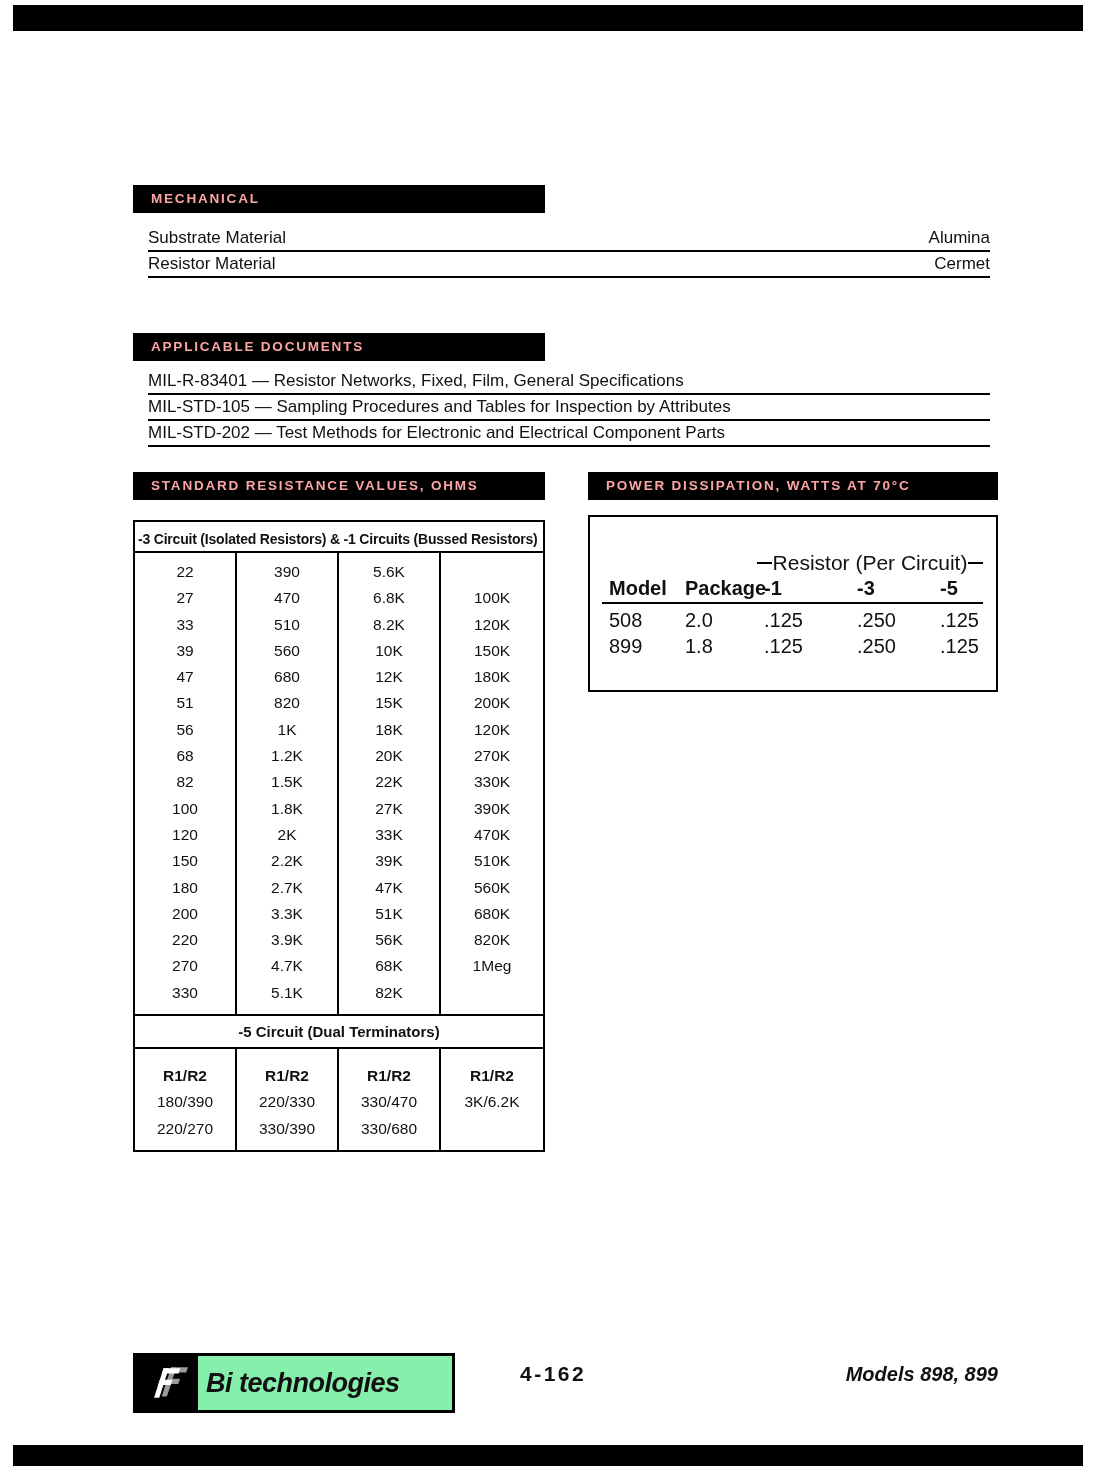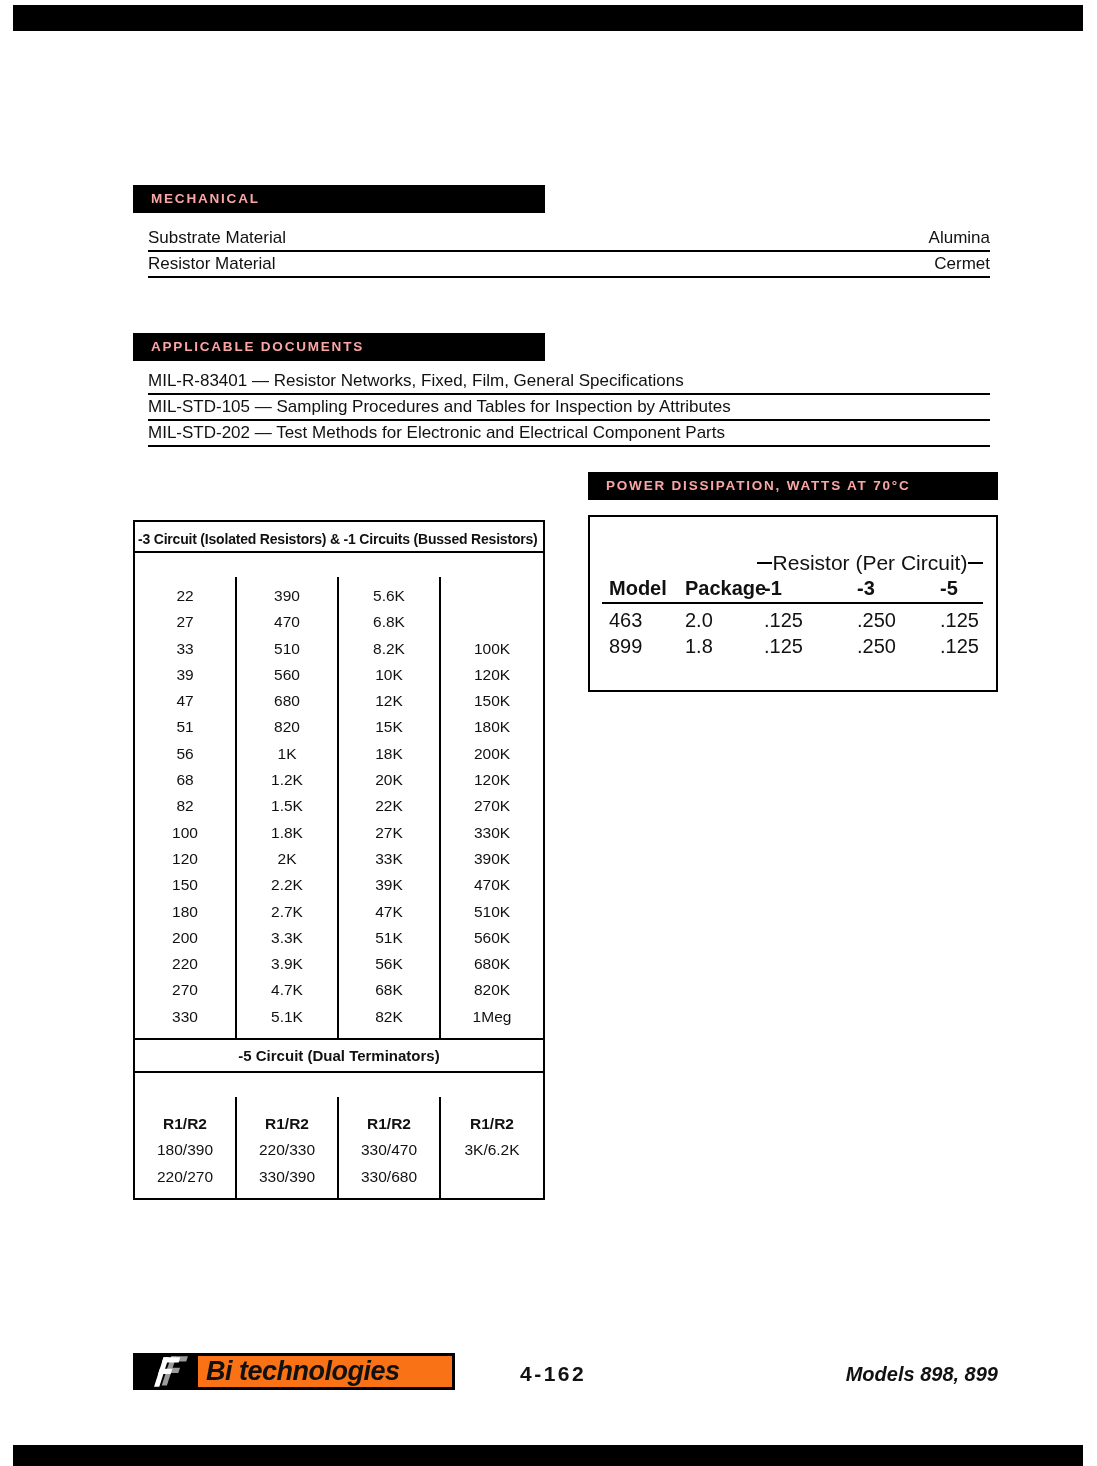--- a/index.html
+++ b/index.html
@@ -35,21 +35,21 @@
 
   
   .resist-table {
     position:absolute; left:133px; top:520px; width:412px;
     border:2px solid #000; background:#fff;
   }
   .rt-header {
     font-weight:700; font-size:14px; letter-spacing:-0.2px;
     padding:9px 3px 4px 3px; border-bottom:2px solid #000; white-space:nowrap;
   }
-  .rv-columns { display:flex; align-items:flex-end;margin-top:24px; }
+  .rv-columns { display:flex; align-items:center; }
   .rv-col { flex:1 1 25%; padding:6px 0 8px 0; border-right:2px solid #000; }
   .rv-col:last-child { border-right:none; }
   .rv-cell { height:26.3px; line-height:26.3px; text-align:center; font-size:15.5px; }
   .rv-cell.r1r2 { font-weight:700; }
   .dual-header {
     border-top:2px solid #000; border-bottom:2px solid #000;
     text-align:center; font-weight:700; font-size:15px; padding:7px 0;
   }
   .dual-col { padding:14px 0 8px 0; }
 
@@ -61,22 +61,22 @@
   .ppc-row { display:flex; align-items:center; margin:34px 13px 0 167px; font-size:21px; }
   .ppc-line { flex:1 1 auto; border-top:2px solid #000; }
   .ppc-text { padding:0 1px; white-space:nowrap; }
   .pt-row { display:grid; grid-template-columns:76px 79px 93px 83px 1fr; padding-left:19px; padding-right:12px; }
   .pt-cell { font-size:20px; line-height:26px; text-align:left; }
   .pt-head { font-weight:700; }
   .pt-rule { border-top:2px solid #000; margin:1px 13px 3px 12px; }
 
   
   .logo-box {
-    position:absolute; left:133px; top:1353px; width:322px; height:37px;
-    border:3px solid #000; display:flex; align-items:stretch; background:#f97316;
+    position:absolute; left:133px; top:1353px; width:322px; height:60px;
+    border:3px solid #000; display:flex; align-items:stretch; background:#86efac;
   }
   .logo-mark { width:62px; background:#000; display:flex; align-items:center; justify-content:center; }
   .logo-text {
     flex:1; display:flex; align-items:center; padding-left:8px;
     font-weight:700; font-style:italic; font-size:27px; letter-spacing:-0.5px; white-space:nowrap;
   }
   .page-number {
     position:absolute; left:520px; top:1362px; font-weight:700;
     font-size:21px; letter-spacing:2.5px;
   }
@@ -112,20 +112,21 @@
       <span class="rr-label">MIL-R-83401 — Resistor Networks, Fixed, Film, General Specifications</span>
     </div>
     <div class="rule-row">
       <span class="rr-label">MIL-STD-105 — Sampling Procedures and Tables for Inspection by Attributes</span>
     </div>
     <div class="rule-row">
       <span class="rr-label">MIL-STD-202 — Test Methods for Electronic and Electrical Component Parts</span>
     </div>
   </div>
 
+  <div class="black-bar" id="bar-resist">STANDARD RESISTANCE VALUES, OHMS</div>
   <div class="black-bar" id="bar-power">POWER DISSIPATION, WATTS AT 70°C</div>
 
   <div class="resist-table">
     <div class="rt-header">-3 Circuit (Isolated Resistors) &amp; -1 Circuits (Bussed Resistors)</div>
     <div class="rv-columns">
         <div class="rv-col">
           <div class="rv-cell">22</div>
           <div class="rv-cell">27</div>
           <div class="rv-cell">33</div>
           <div class="rv-cell">39</div>
@@ -233,21 +234,21 @@
     <div class="pt-row">
         <div class="pt-cell pt-head">Model</div>
         <div class="pt-cell pt-head">Package</div>
         <div class="pt-cell pt-head">-1</div>
         <div class="pt-cell pt-head">-3</div>
         <div class="pt-cell pt-head">-5</div>
       </div>
     <div class="pt-rule"></div>
     <div>
         <div class="pt-row">
-          <div class="pt-cell">463</div>
+          <div class="pt-cell">508</div>
           <div class="pt-cell">2.0</div>
           <div class="pt-cell">.125</div>
           <div class="pt-cell">.250</div>
           <div class="pt-cell">.125</div>
         </div>
         <div class="pt-row">
           <div class="pt-cell">899</div>
           <div class="pt-cell">1.8</div>
           <div class="pt-cell">.125</div>
           <div class="pt-cell">.250</div>

